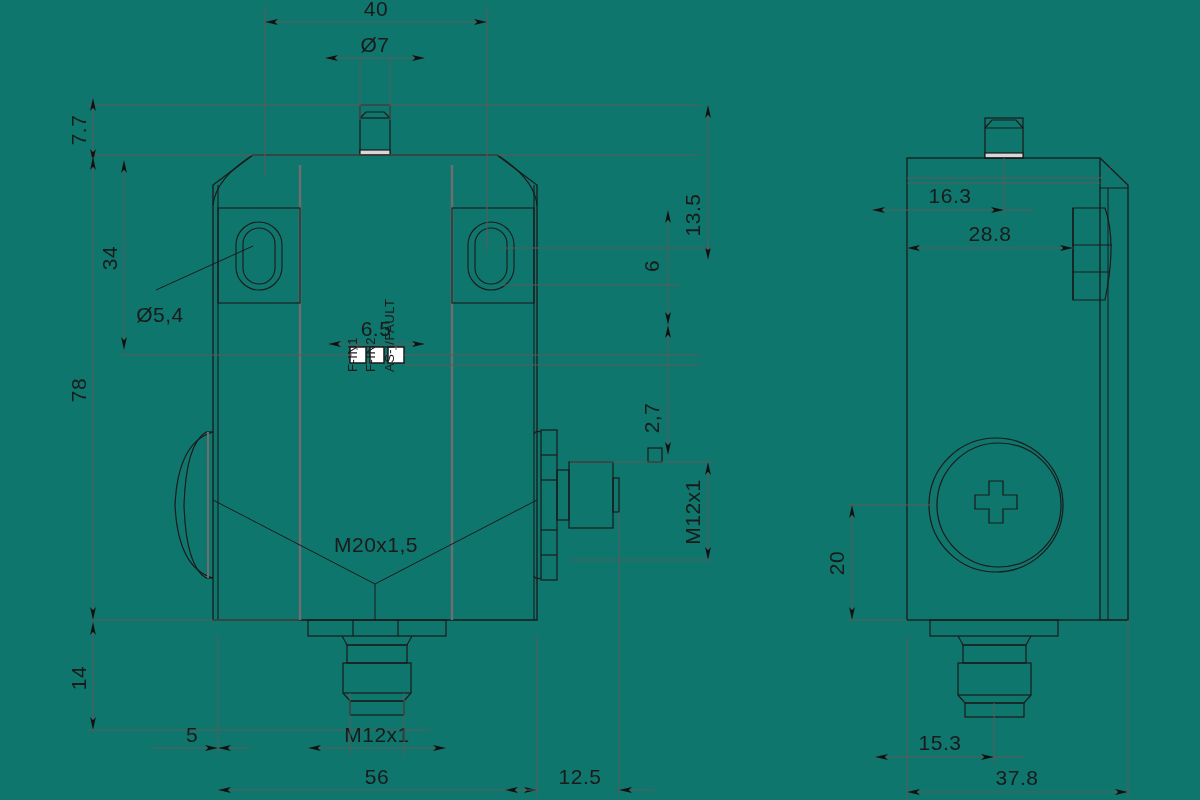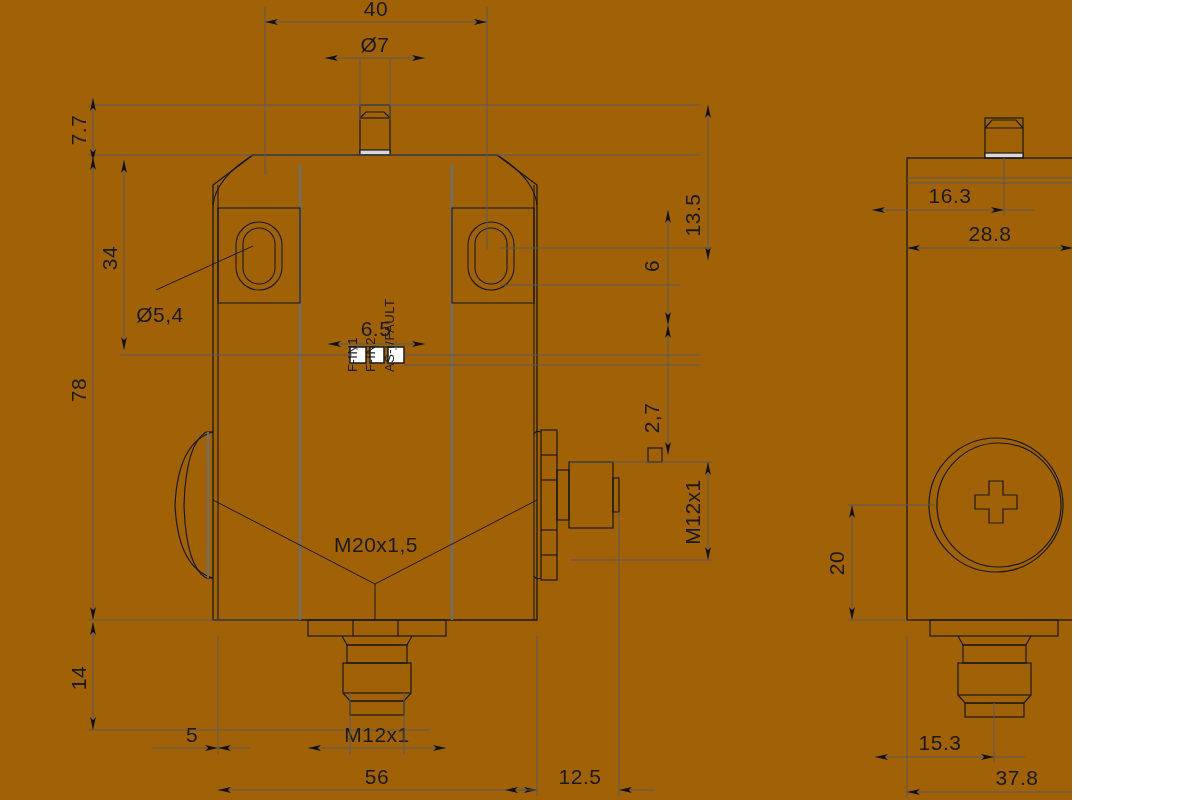--- a/index.html
+++ b/index.html
@@ -2,23 +2,23 @@
 <html><head>
 <meta charset="utf-8">
 <style>
   html, body {
     margin: 0;
     padding: 0;
     background: #ffffff;
   }
   #sheet {
     position: relative;
-    width: 1072px;
+    width: 1200px;
     height: 800px;
-    background: #a16207;
+    background: #0f766e;
     overflow: hidden;
     font-family: "Liberation Sans", sans-serif;
   }
   #sheet svg {
     position: absolute;
     left: 0;
     top: 0;
     width: 1200px;
     height: 800px;
   }

